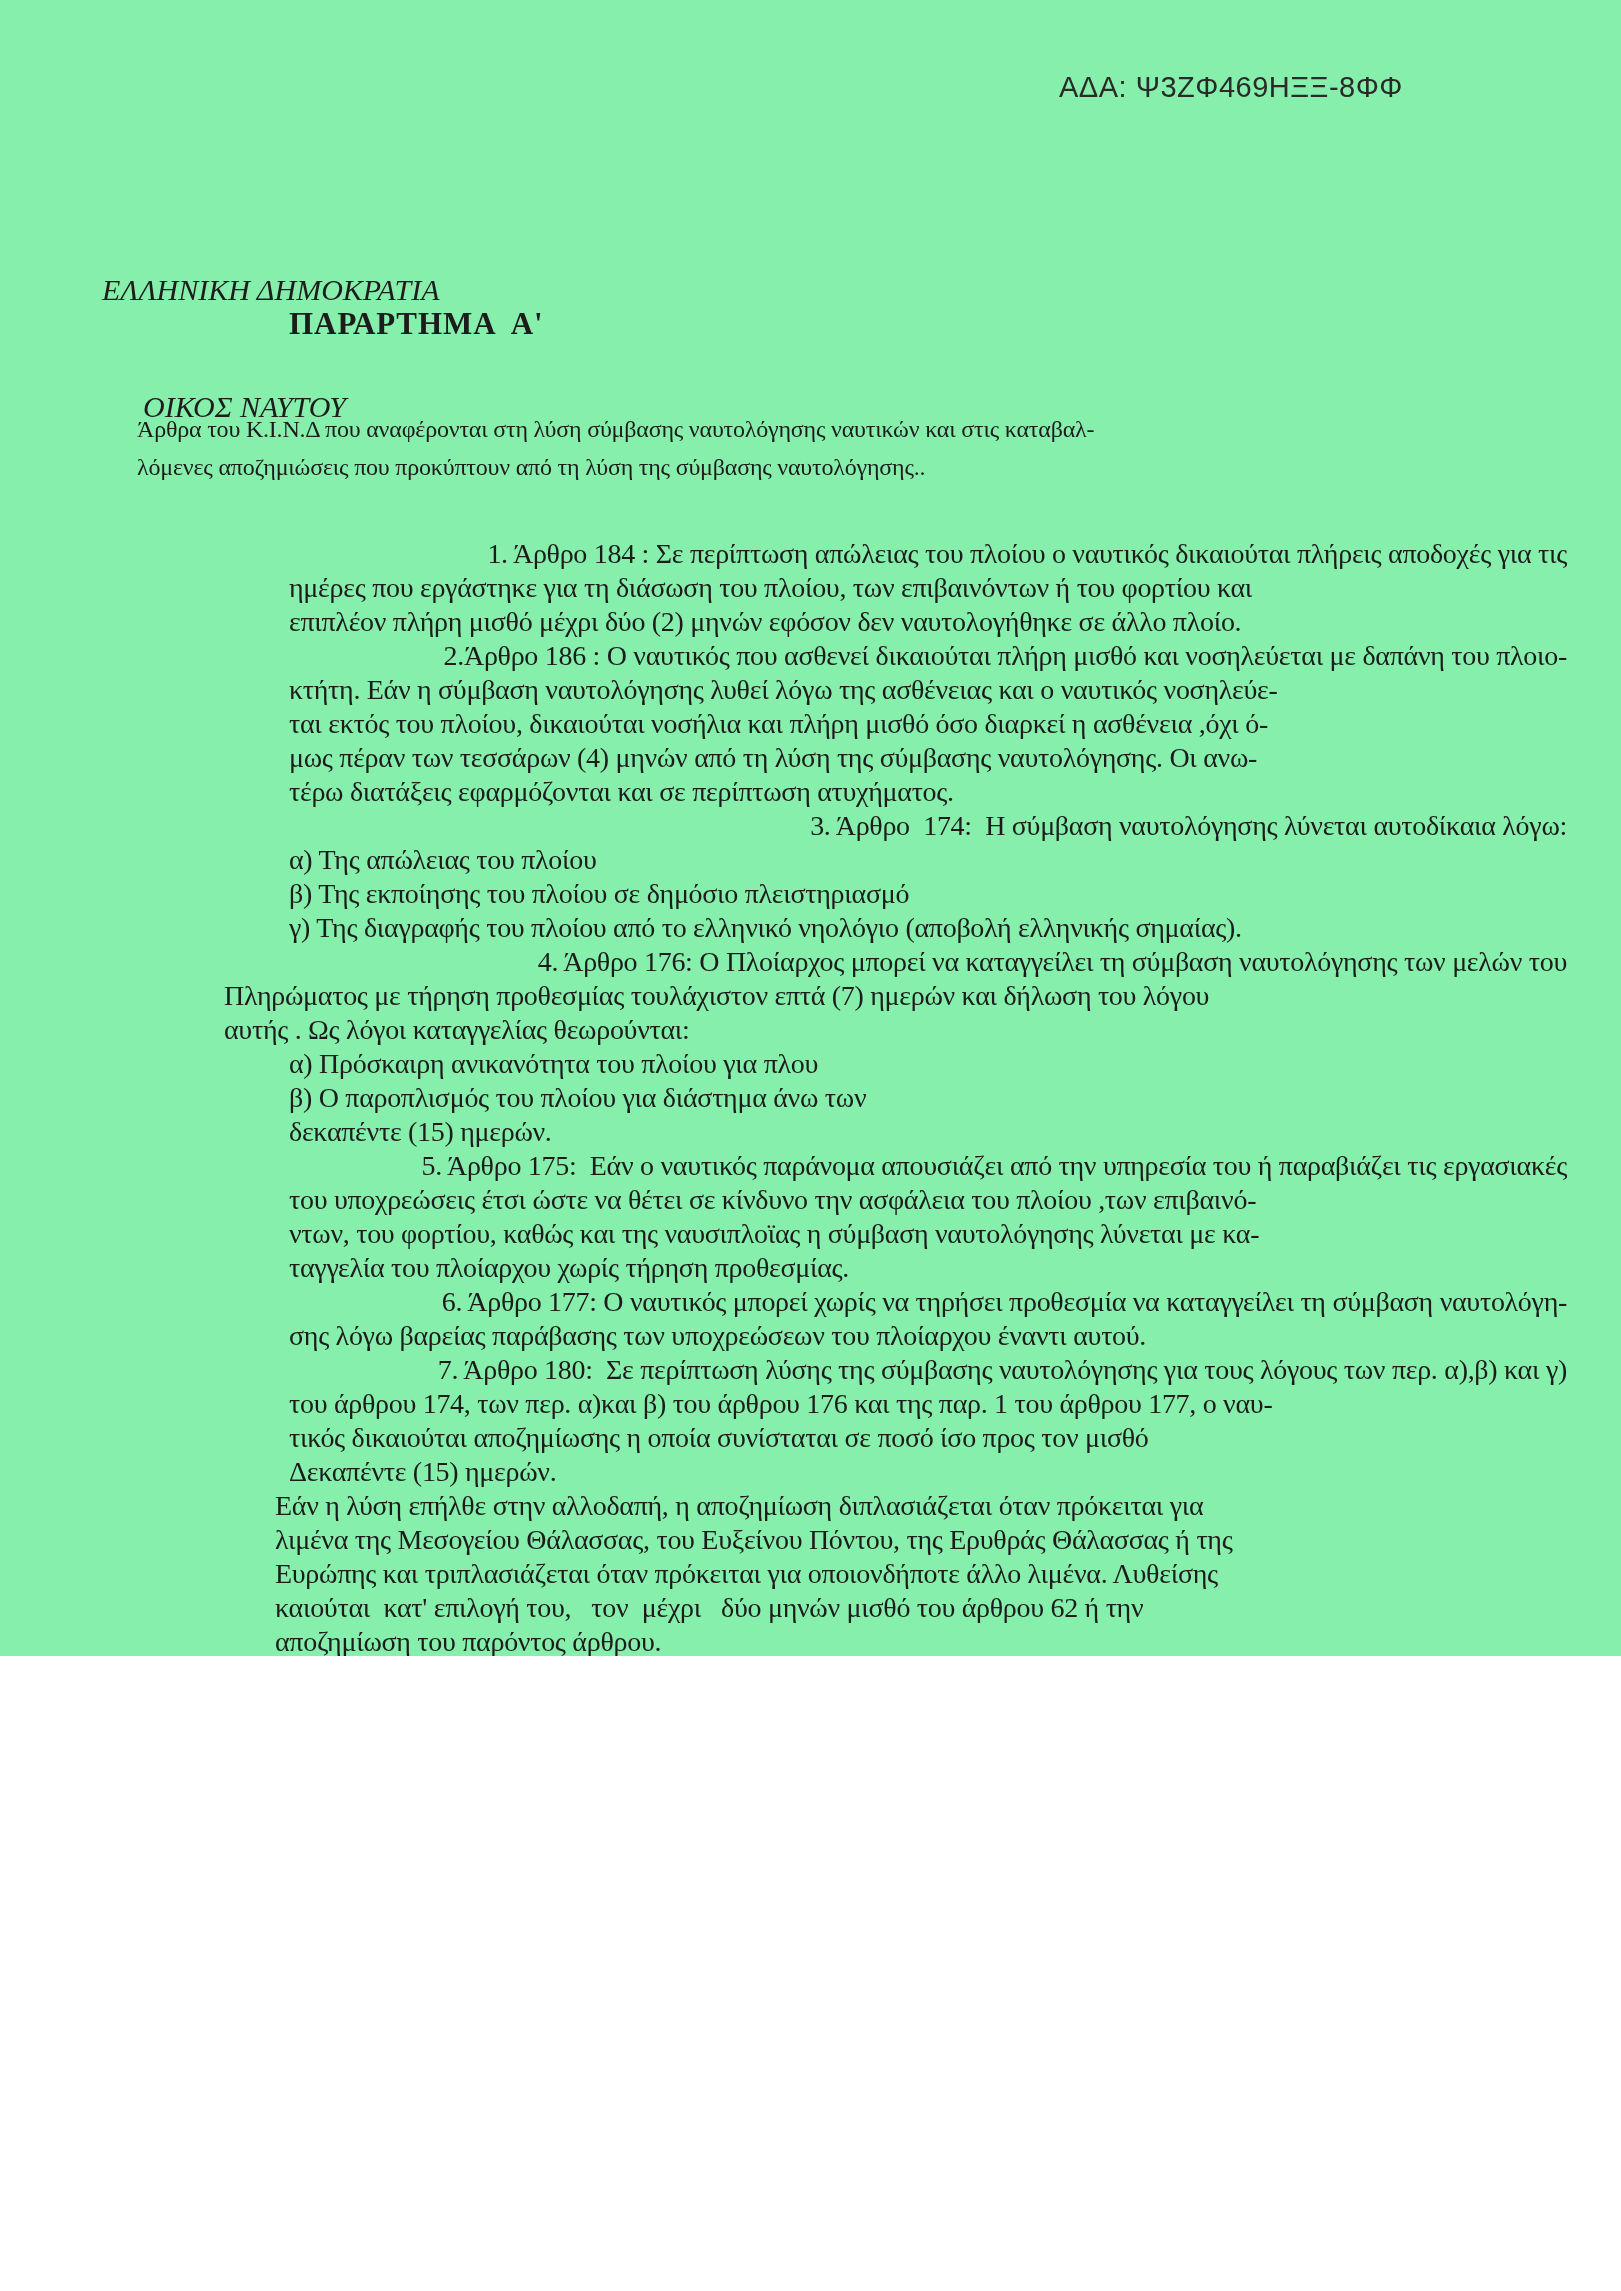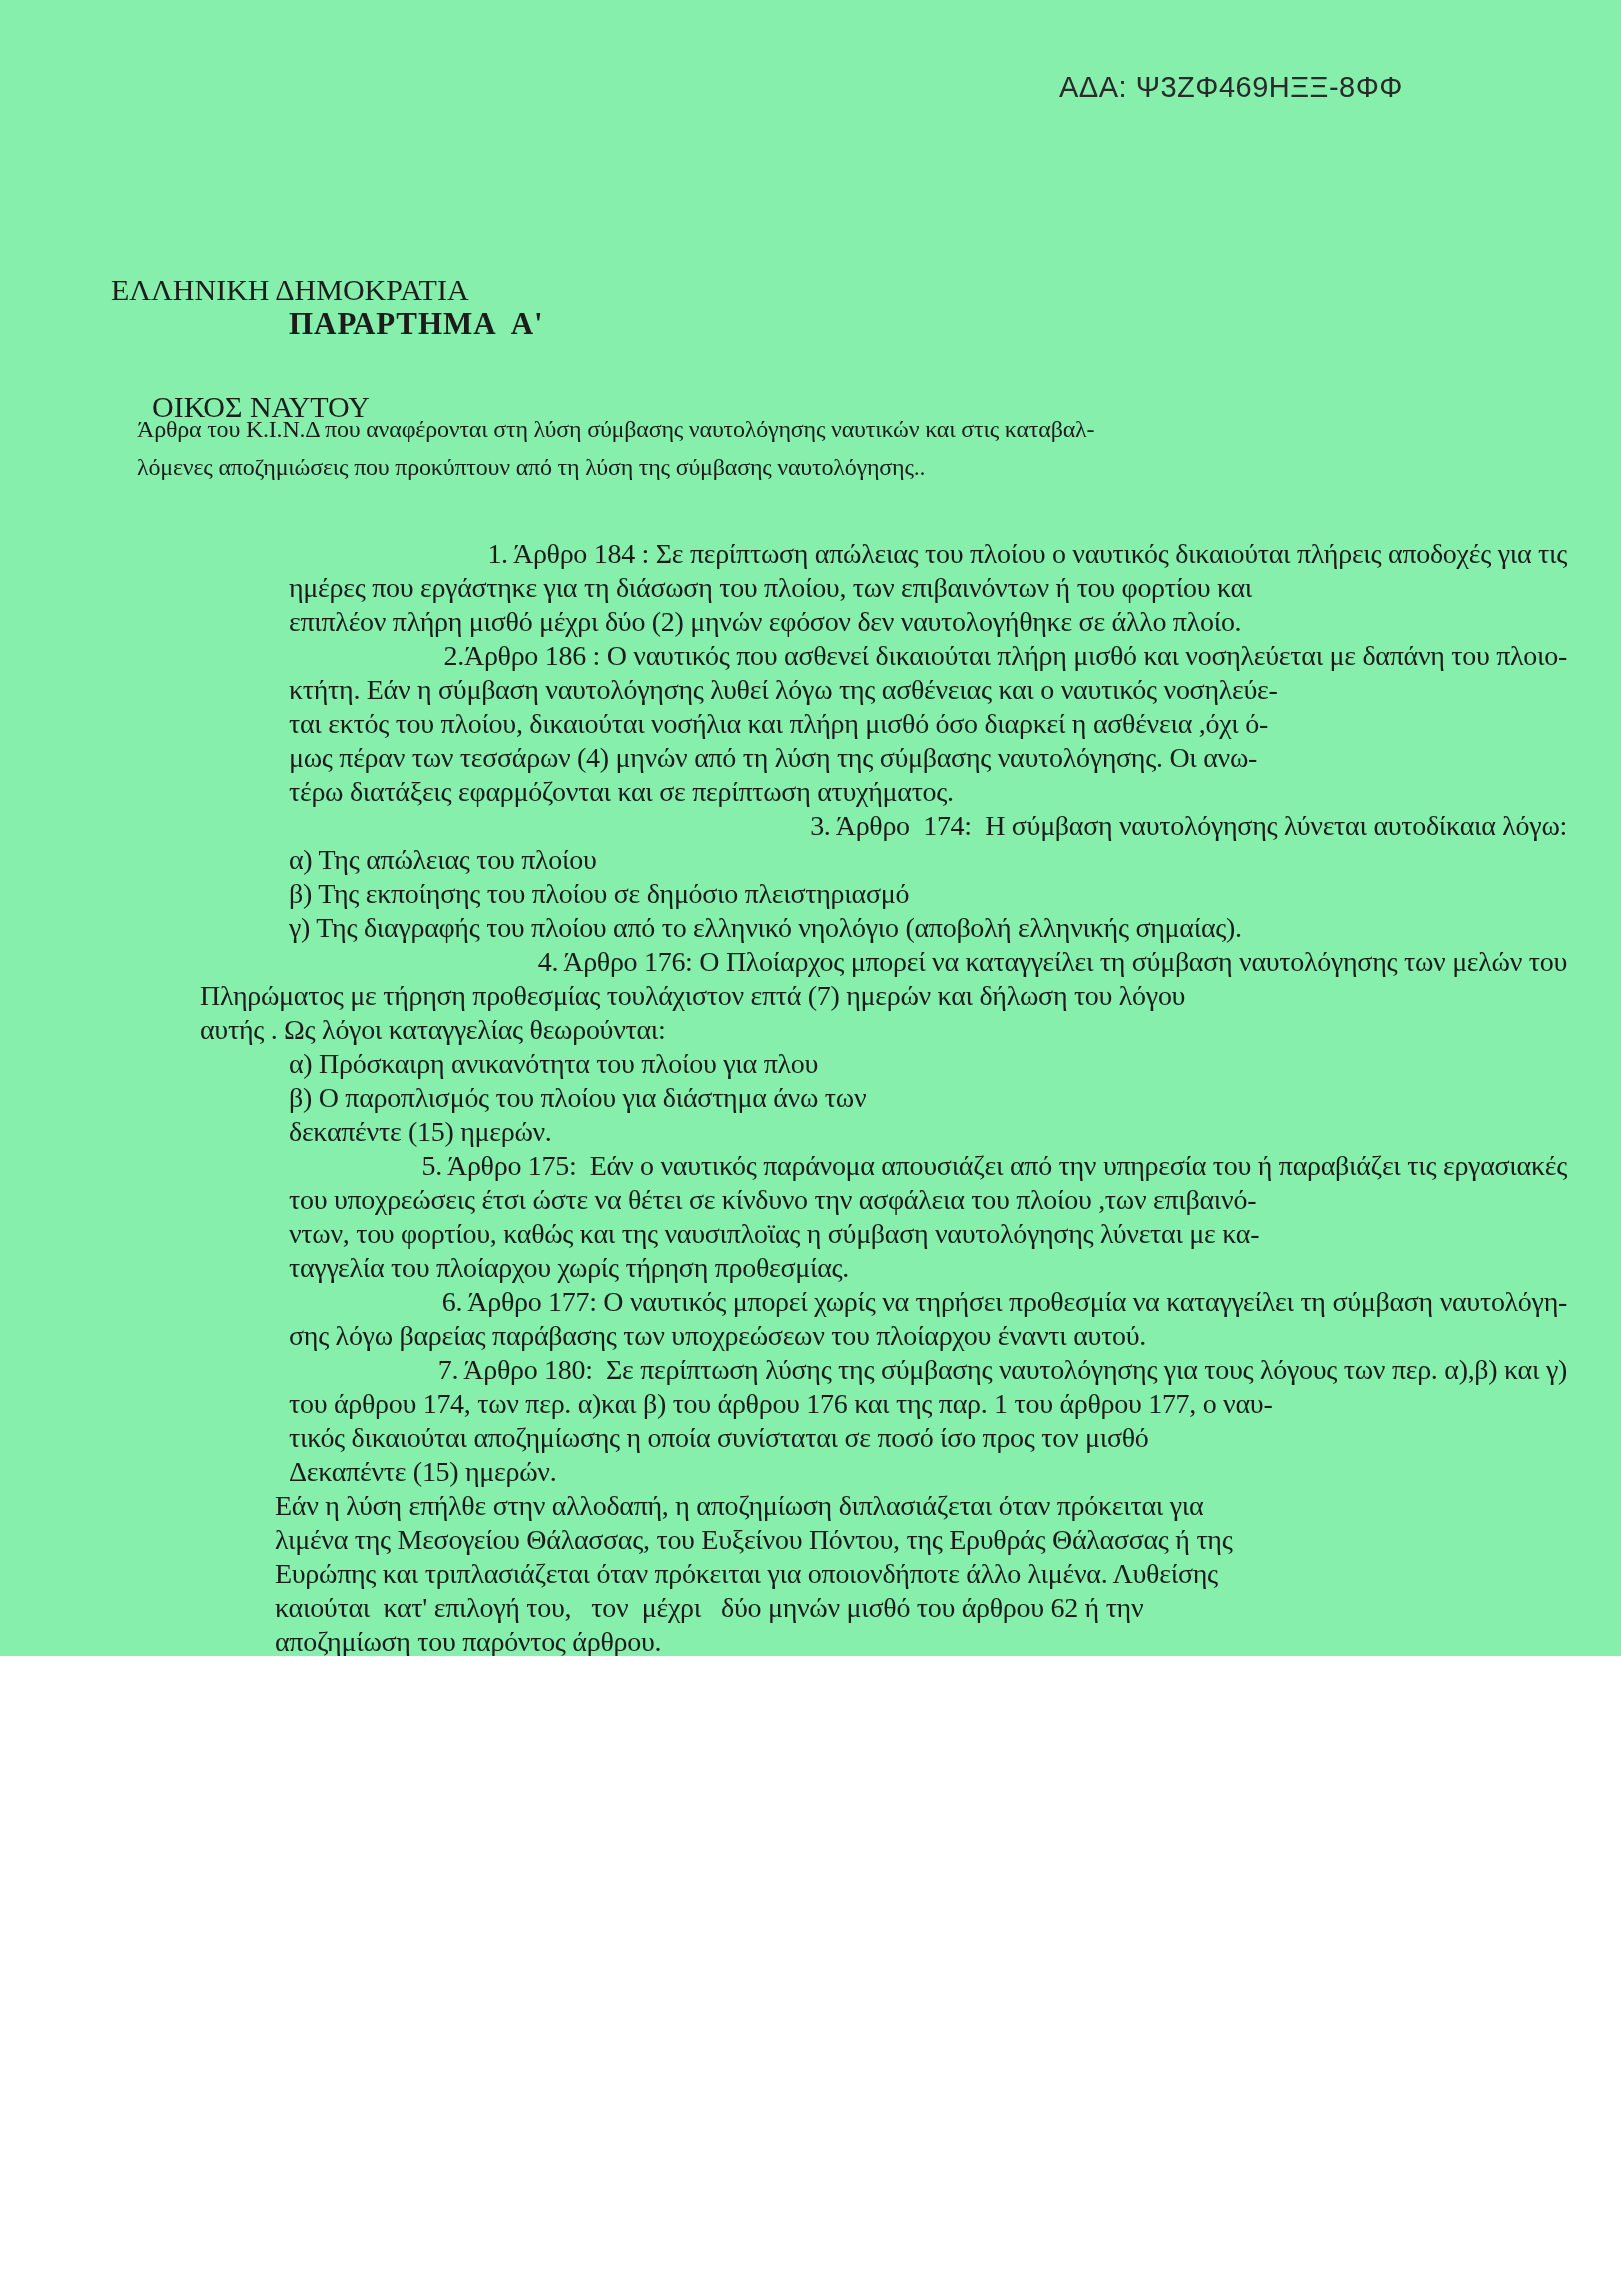--- a/index.html
+++ b/index.html
@@ -22,26 +22,27 @@
     left: 1059px;
     top: 71px;
     font-family: "Liberation Sans", "DejaVu Sans", sans-serif;
     font-size: 29px;
     color: #2a2a2a;
     letter-spacing: 0.5px;
     white-space: pre;
   }
   .letterhead {
     position: absolute;
-    left: 111px;
+    left: 102px;
     top: 192px;
     font-size: 30px;
     line-height: 39px;
     color: #1d1d1d;
     white-space: pre;
+    font-style: italic;
   }
   .letterhead .lh2 {
     margin-left: 41px;
   }
   .doc-title {
     position: absolute;
     left: 289px;
     top: 306px;
     font-size: 31px;
     font-weight: bold;
@@ -64,21 +65,21 @@
     width: 1451px;
     font-size: 28px;
     line-height: 34px;
     letter-spacing: -0.3px;
   }
   .doc-line {
     white-space: pre;
   }
   .doc-line.ind0 { margin-left: 0; text-align: right; }
   .doc-line.ind1 { margin-left: 173px; }
-  .doc-line.ind2 { margin-left: 84px; }
+  .doc-line.ind2 { margin-left: 108px; }
   .doc-line.ind3 { margin-left: 159px; }
   .footer-pagenum {
     position: absolute;
     left: 0;
     top: 2076px;
     width: 1621px;
     text-align: center;
     font-size: 26.5px;
     color: #222222;
   }

